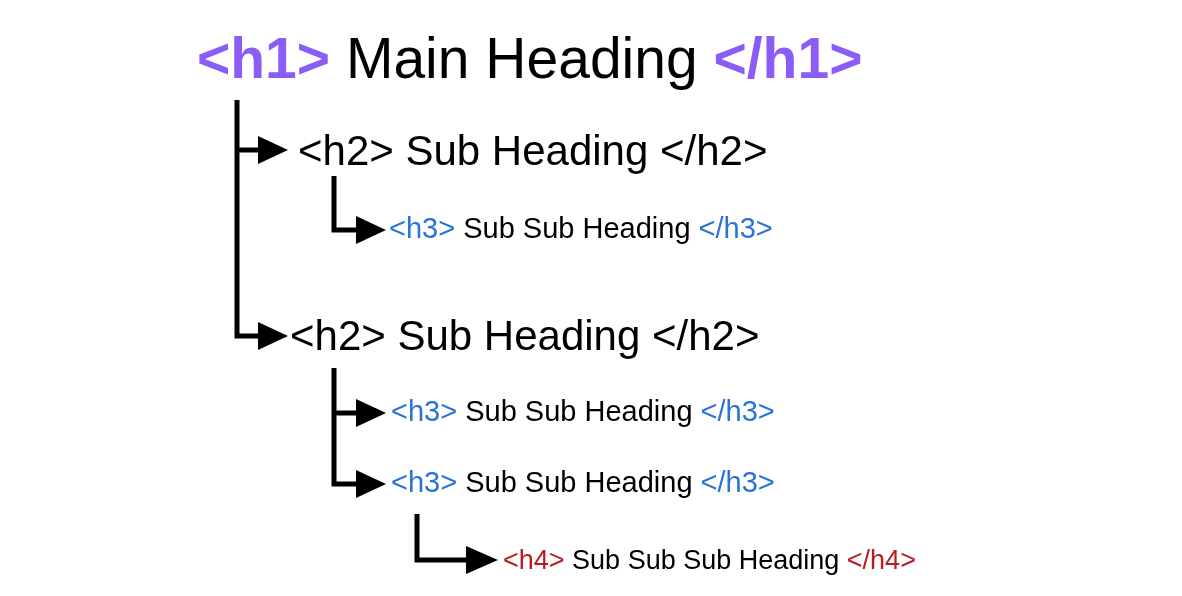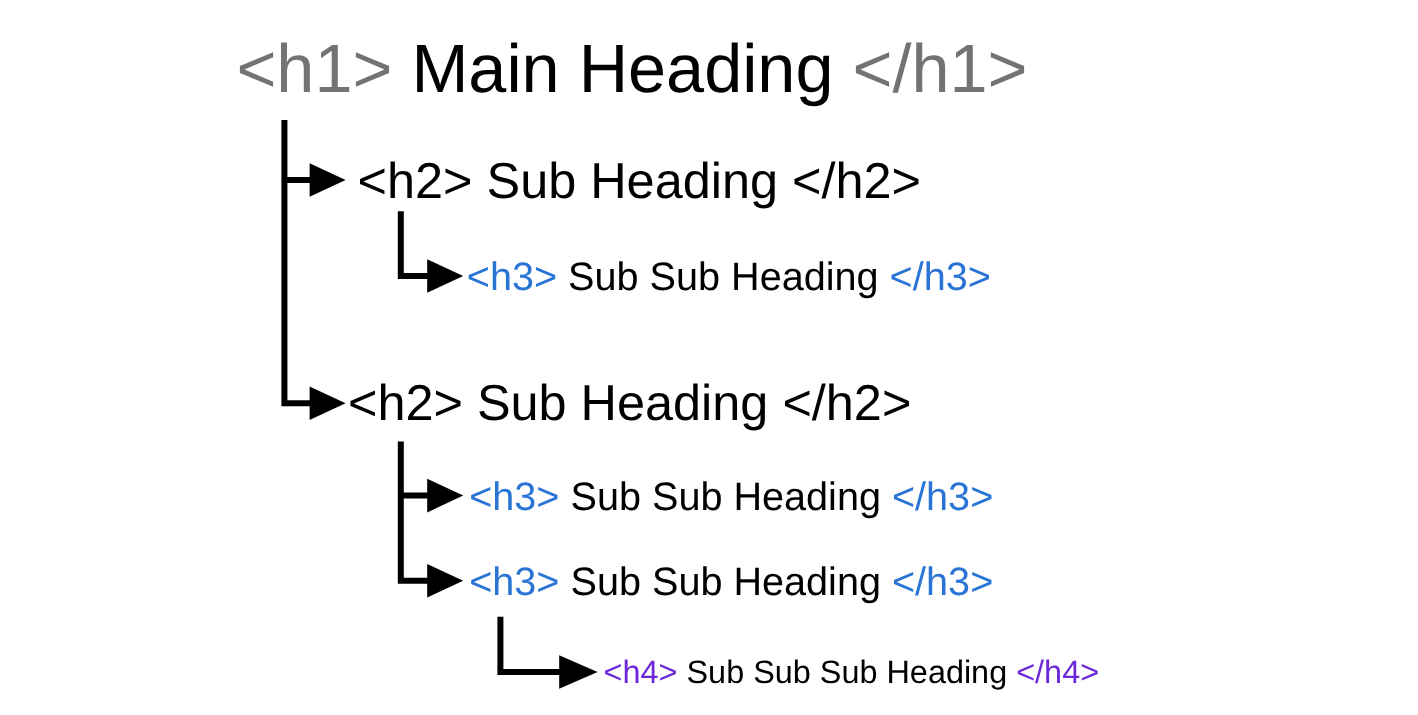--- a/index.html
+++ b/index.html
@@ -22,28 +22,28 @@
       width: 1182px;
       height: 596px;
     }
     .heading-row {
       position: absolute;
       white-space: nowrap;
       line-height: 1;
       color: #000000;
     }
     .tag { }
-    .tag.h1c { color: #737373; }
+    .tag.h1c { color: #8b5cf6; font-weight: bold; }
     .tag.h2c { color: #000000; }
     .tag.h3c { color: #2a74d6; }
-    .tag.h4c { color: #6d28d9; }
+    .tag.h4c { color: #b91c1c; }
 
     .lvl1 { font-size: 57px; }
     .lvl2 { font-size: 42px; }
-    .lvl3 { font-size: 33px; }
+    .lvl3 { font-size: 29px; }
     .lvl4 { font-size: 27px; }
   </style>
 </head>
 <body>
 
 <div id="canvas">
 
   <svg id="connectors" viewBox="0 0 1182 596" xmlns="http://www.w3.org/2000/svg">
     <g stroke="#000000" stroke-width="5" fill="none" stroke-linecap="butt" stroke-linejoin="miter">
 

